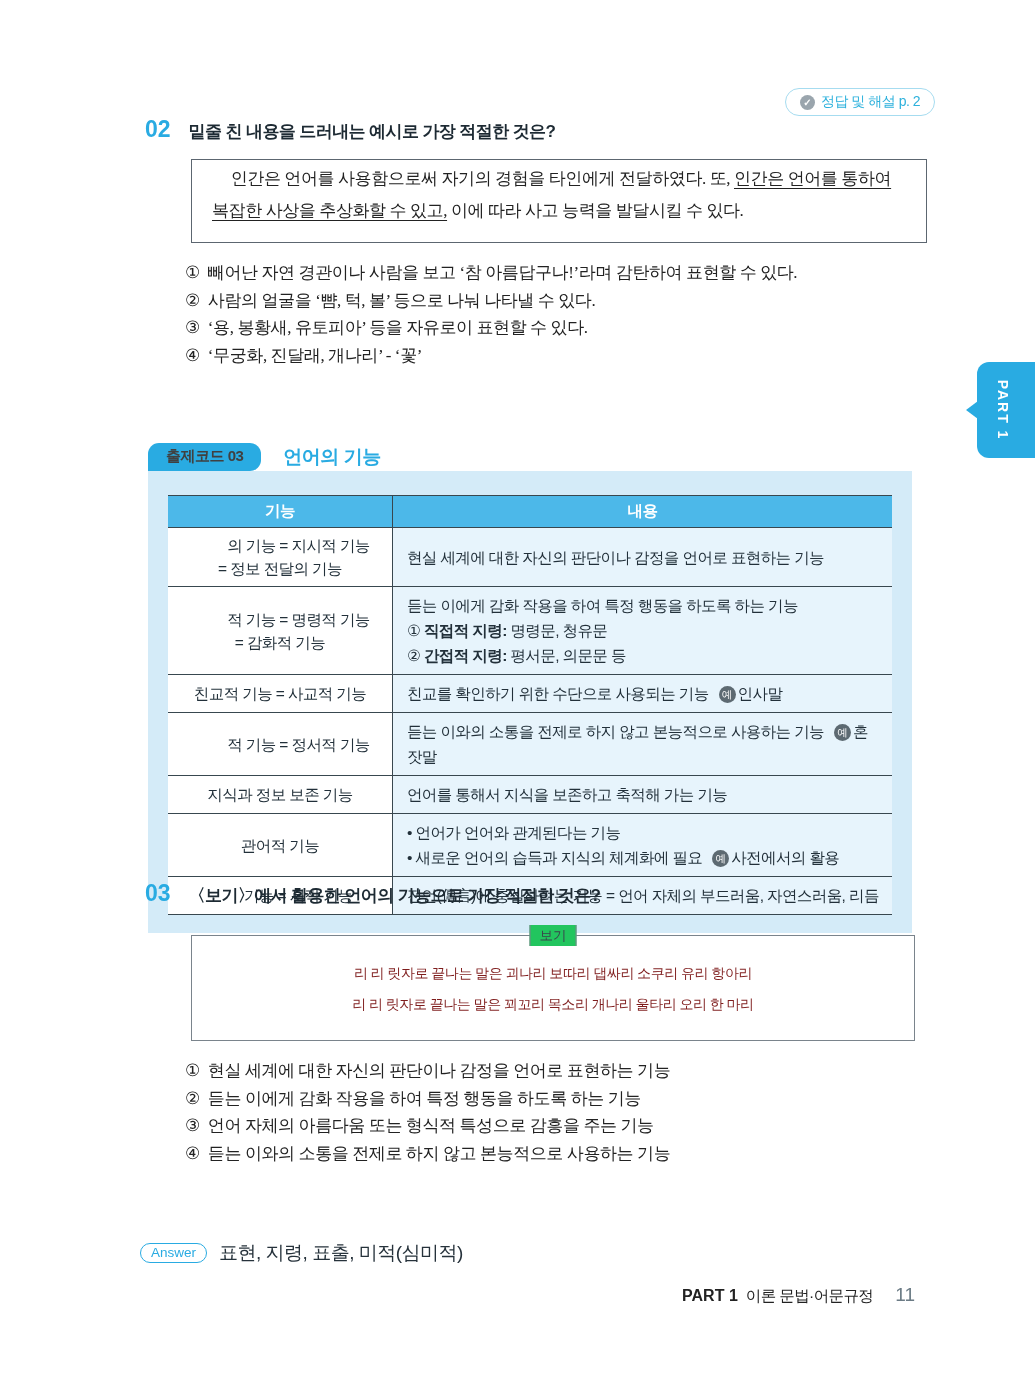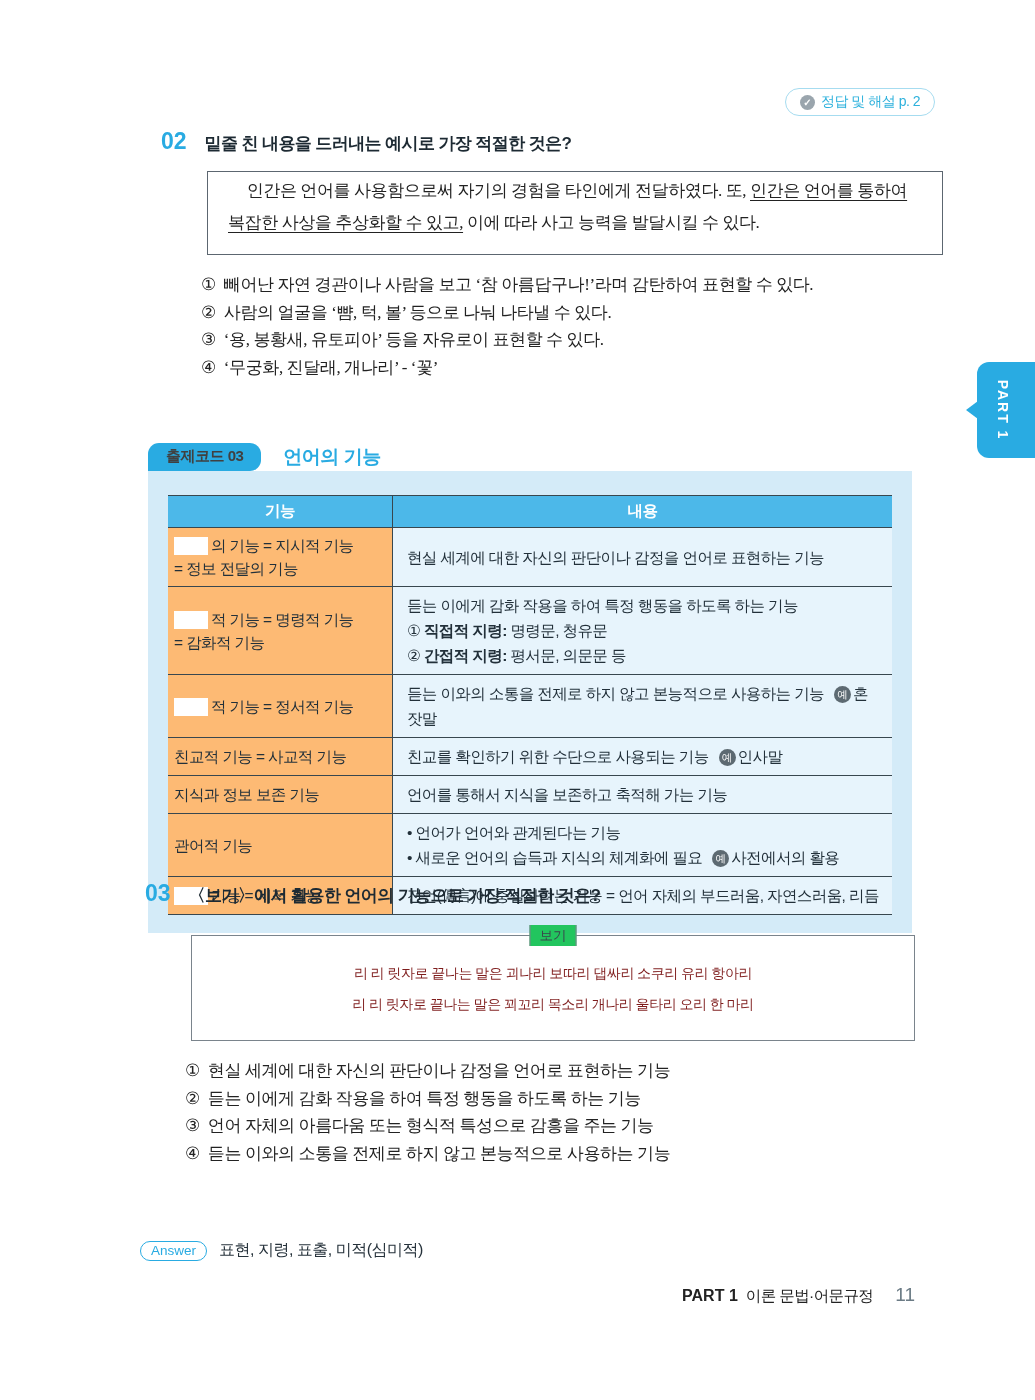--- a/index.html
+++ b/index.html
@@ -34,21 +34,21 @@
     font-size: 10px;
     line-height: 15px;
     text-align: center;
     font-weight: bold;
     flex: 0 0 auto;
   }
   .answer-ref-text { color: #2db1dc; font-size: 14px; letter-spacing: -0.5px; }
 
   
   .question { position: absolute; left: 145px; width: 772px; }
-  .q02 { top: 128px; margin-left: 16px; }
+  .q02 { top: 116px; }
   .q03 { top: 880px; }
   .q-head { display: flex; align-items: baseline; gap: 18px; }
   .q-num {
     color: #29abe2;
     font-weight: bold;
     font-size: 23px;
     font-family: "Liberation Sans", sans-serif;
   }
   .q-stem {
     font-size: 17px;
@@ -152,22 +152,22 @@
   }
   .func-table th {
     background: #4cb8e9;
     color: #ffffff;
     font-weight: 600;
     font-size: 15.5px;
     padding: 5px 4px;
   }
   .func-table .col-left { width: 31%; border-right: 1.5px solid #38474f; }
   .func-table td.cell-left {
-    background: #fdba74;
-    text-align: left;
+    background: #ffffff;
+    text-align: center;
     vertical-align: middle;
     padding: 6px 6px;
     line-height: 23px;
     border-right: 1.5px solid #38474f;
   }
   .func-table td.cell-right {
     background: #e7f4fc;
     padding: 6px 10px 6px 14px;
     line-height: 25px;
     vertical-align: middle;
@@ -236,21 +236,21 @@
     gap: 12px;
   }
   .answer-pill {
     border: 1.4px solid #29abe2;
     color: #29abe2;
     border-radius: 11px;
     font-size: 13.5px;
     padding: 1px 10px 2px 10px;
     background: #fff;
   }
-  .answer-text { font-size: 16px; letter-spacing: -0.5px; color: #26323b; }
+  .answer-text { font-size: 19px; letter-spacing: -0.5px; color: #26323b; }
 
   
   .footer {
     position: absolute;
     top: 1284px;
     right: 120px;
     display: flex;
     align-items: baseline;
     gap: 8px;
   }
@@ -329,32 +329,32 @@
             <span>= 감화적 기능</span>
           </td>
           <td class="cell-right">
             <span>듣는 이에게 감화 작용을 하여 특정 행동을 하도록 하는 기능</span><br>
             <span>①</span> <span class="b">직접적 지령:</span><span> 명령문, 청유문</span><br>
             <span>②</span> <span class="b">간접적 지령:</span><span> 평서문, 의문문 등</span>
           </td>
         </tr>
         <tr>
           <td class="cell-left">
+            <span>친교적 기능 = 사교적 기능</span>
+          </td>
+          <td class="cell-right">
+            <span>친교를 확인하기 위한 수단으로 사용되는 기능</span><span class="ex-badge">예</span><span>인사말</span>
+          </td>
+        </tr>
+        <tr>
+          <td class="cell-left">
             <span class="blank-box"></span><span>적 기능 = 정서적 기능</span>
           </td>
           <td class="cell-right">
             <span>듣는 이와의 소통을 전제로 하지 않고 본능적으로 사용하는 기능</span><span class="ex-badge">예</span><span>혼잣말</span>
-          </td>
-        </tr>
-        <tr>
-          <td class="cell-left">
-            <span>친교적 기능 = 사교적 기능</span>
-          </td>
-          <td class="cell-right">
-            <span>친교를 확인하기 위한 수단으로 사용되는 기능</span><span class="ex-badge">예</span><span>인사말</span>
           </td>
         </tr>
         <tr>
           <td class="cell-left">
             <span>지식과 정보 보존 기능</span>
           </td>
           <td class="cell-right">
             <span>언어를 통해서 지식을 보존하고 축적해 가는 기능</span>
           </td>
         </tr>

